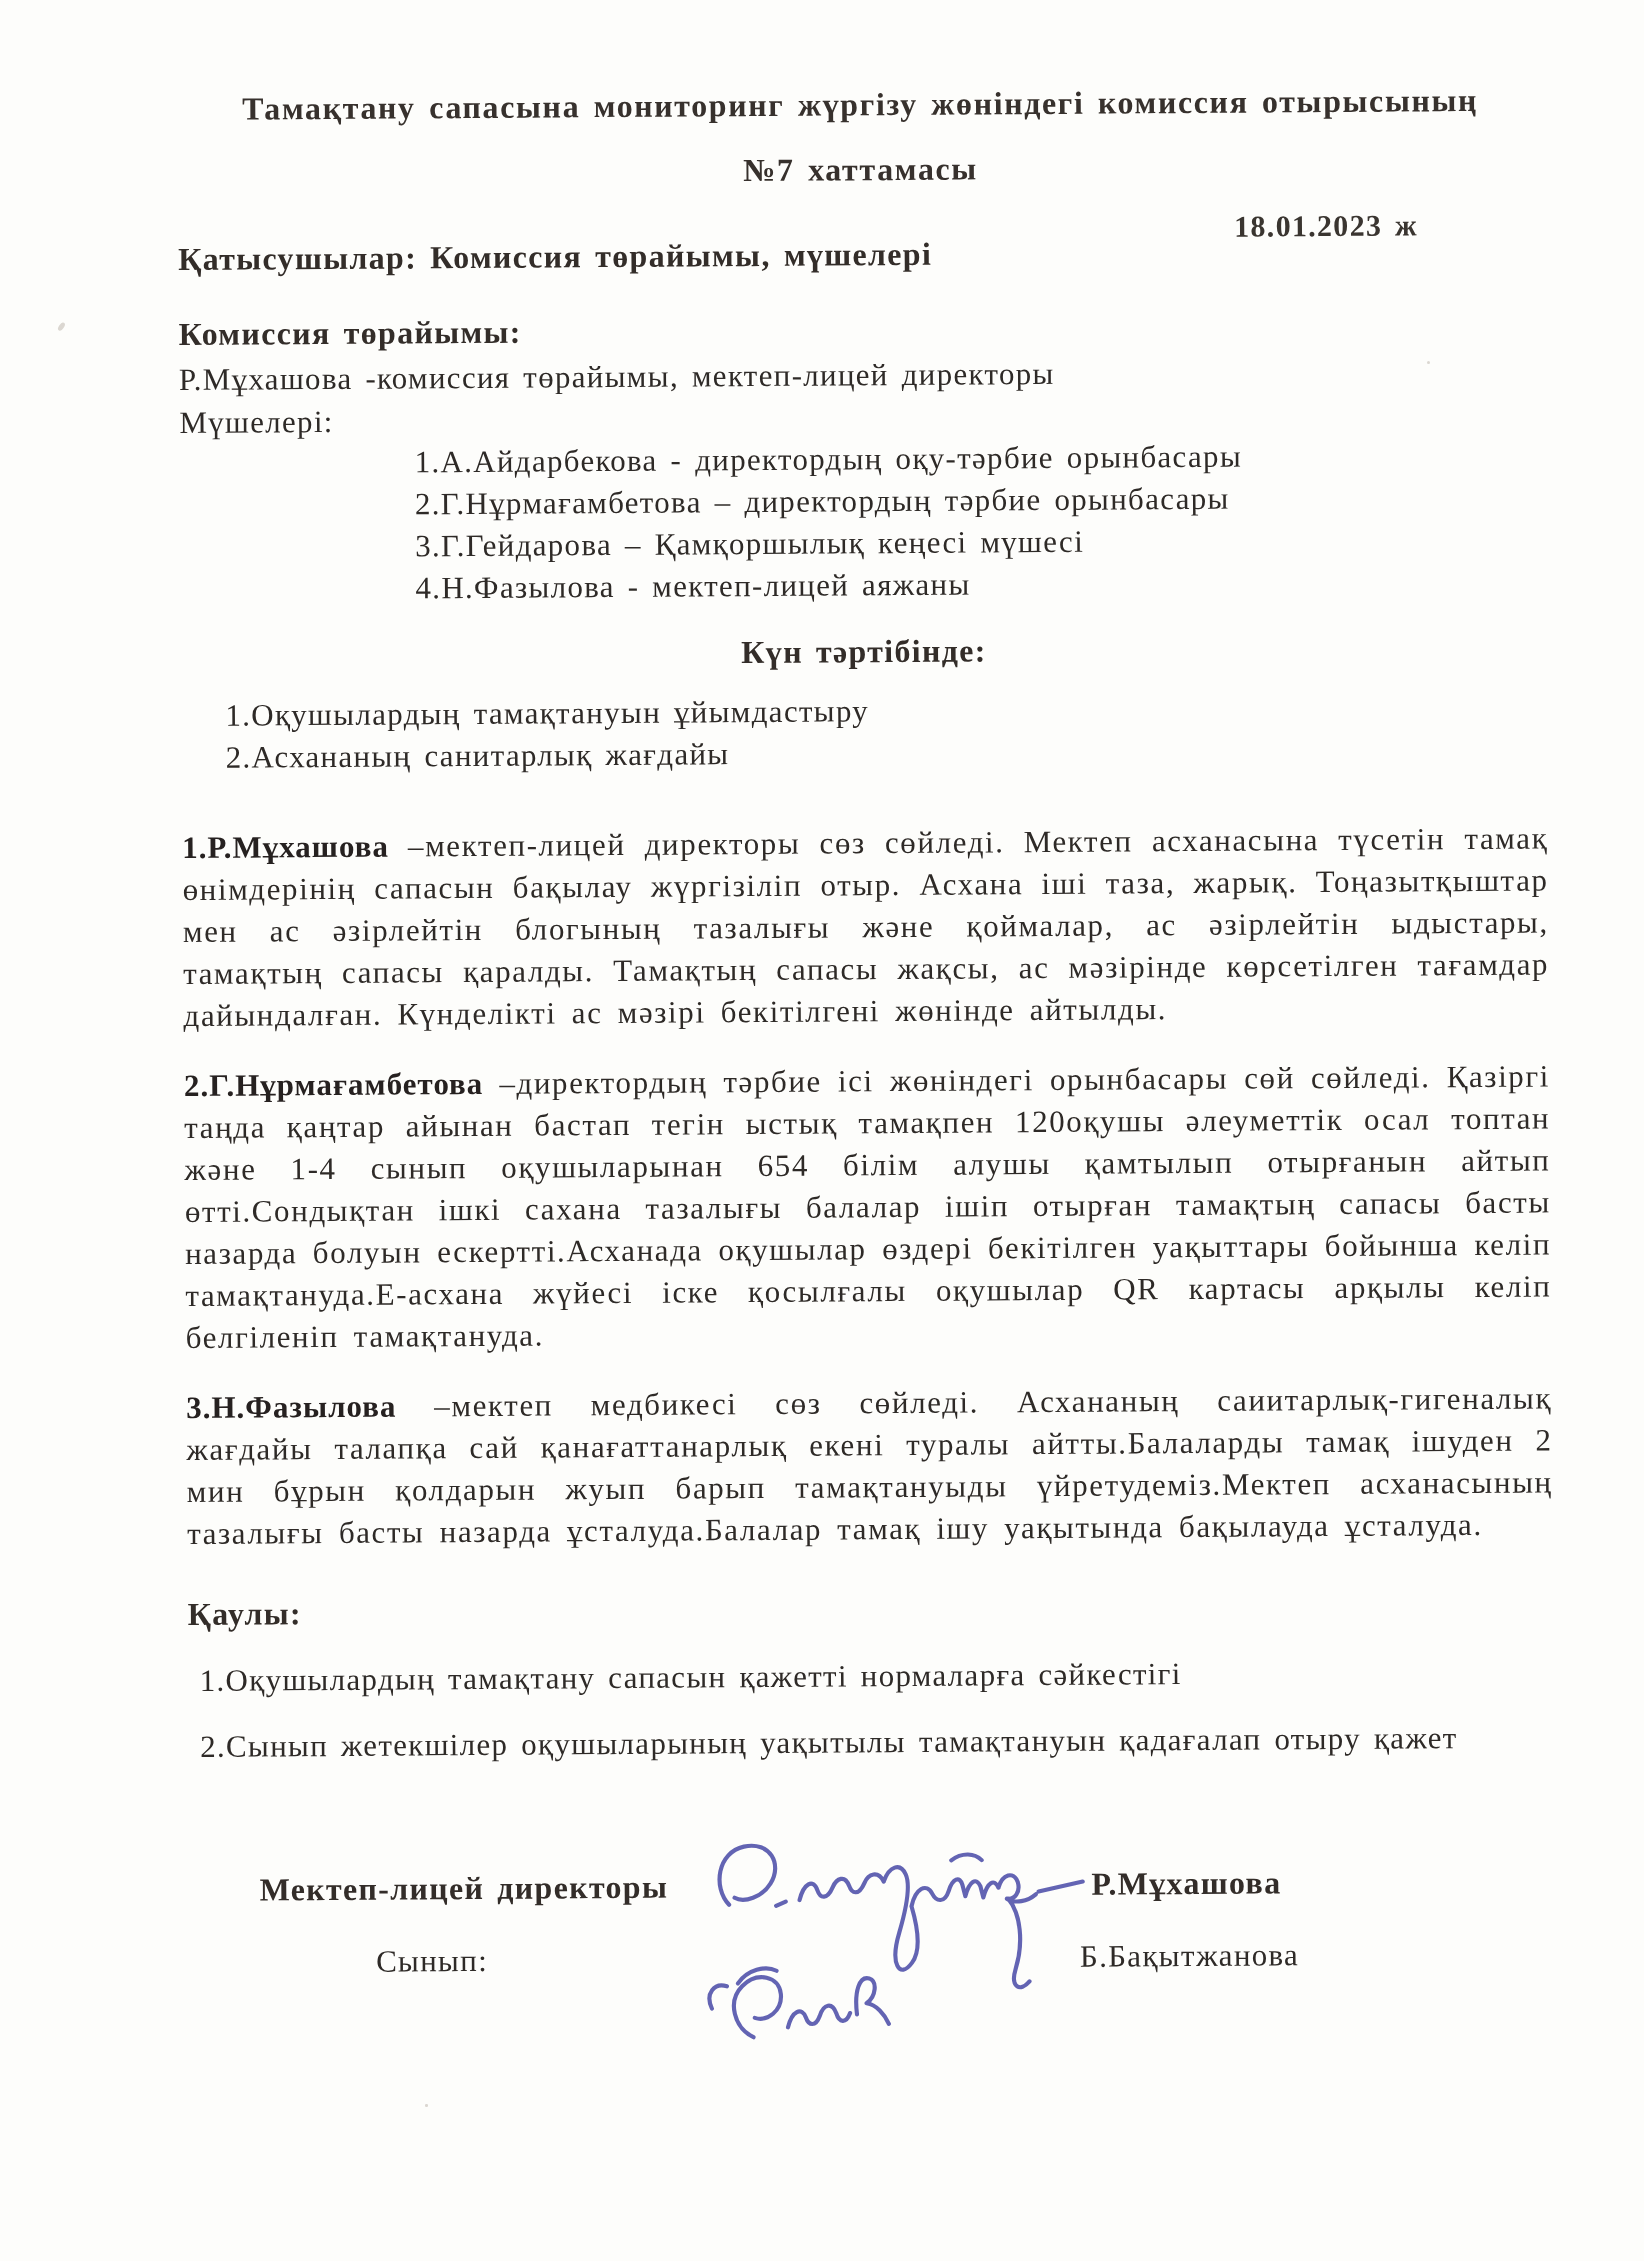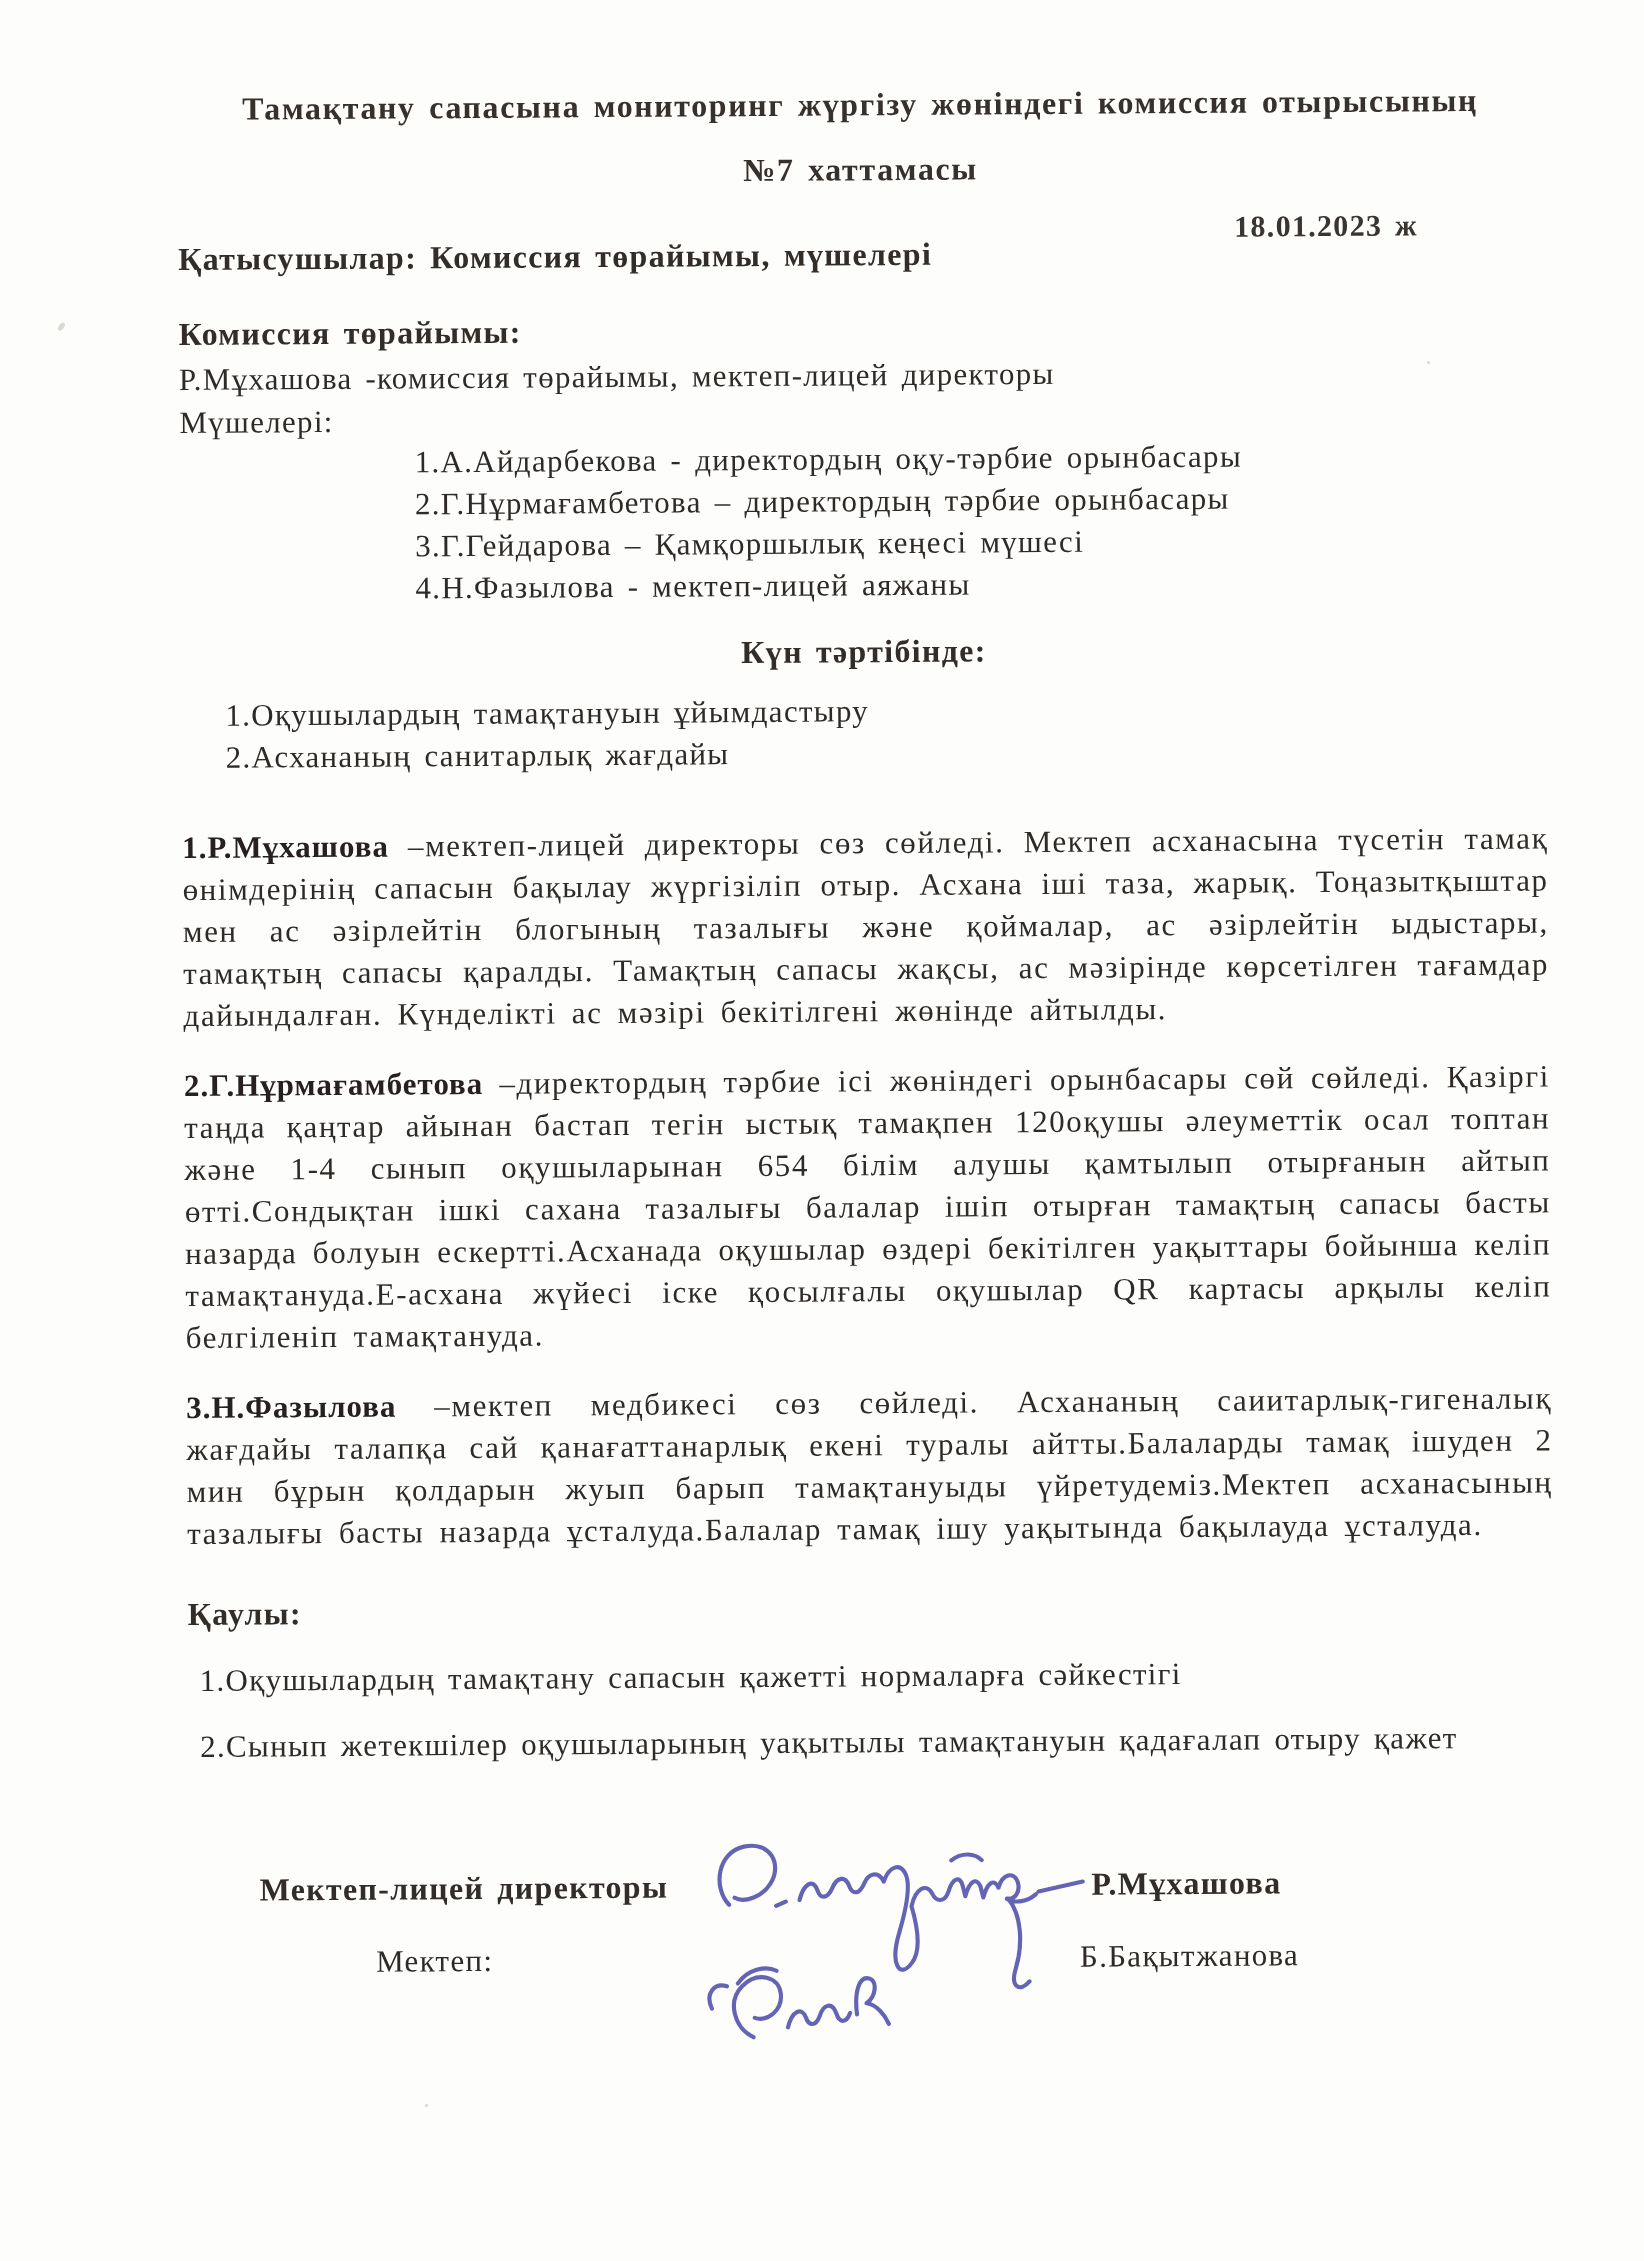--- a/index.html
+++ b/index.html
@@ -110,21 +110,21 @@
     <div class="resolution-heading">Қаулы:</div>
     <div class="resolution-item">1.Оқушылардың тамақтану сапасын қажетті нормаларға сәйкестігі</div>
     <div class="resolution-item">2.Сынып жетекшілер  оқушыларының уақытылы тамақтануын қадағалап отыру қажет</div>
 
     <div class="sig-area">
       <div class="sig-row">
         <span class="sig-role1">Мектеп-лицей  директоры</span>
         <span class="sig-name1">Р.Мұхашова</span>
       </div>
       <div class="sig-row sig-row2">
-        <span class="sig-role2">Мектеп:</span>
+        <span class="sig-role2">Сынып:</span>
         <span class="sig-name2">Б.Бақытжанова</span>
       </div>
 
       <svg class="sig-svg" viewBox="0 0 560 330" aria-hidden="true">
 
         <path d="M44,118 C20,92 28,42 66,34 C104,26 122,60 104,88 C92,107 66,116 52,108
              M112,120 L126,114
              M146,112 C152,88 166,80 172,98 C176,110 186,112 194,94 C200,80 212,76 218,92 C222,104 232,106 240,88 C246,74 260,70 268,86
              M268,86 C276,64 292,58 300,76 C306,90 302,120 290,160 C276,206 290,228 308,204 C322,186 316,150 308,122
              M308,122 C314,96 330,88 338,104 C344,116 356,118 362,100

